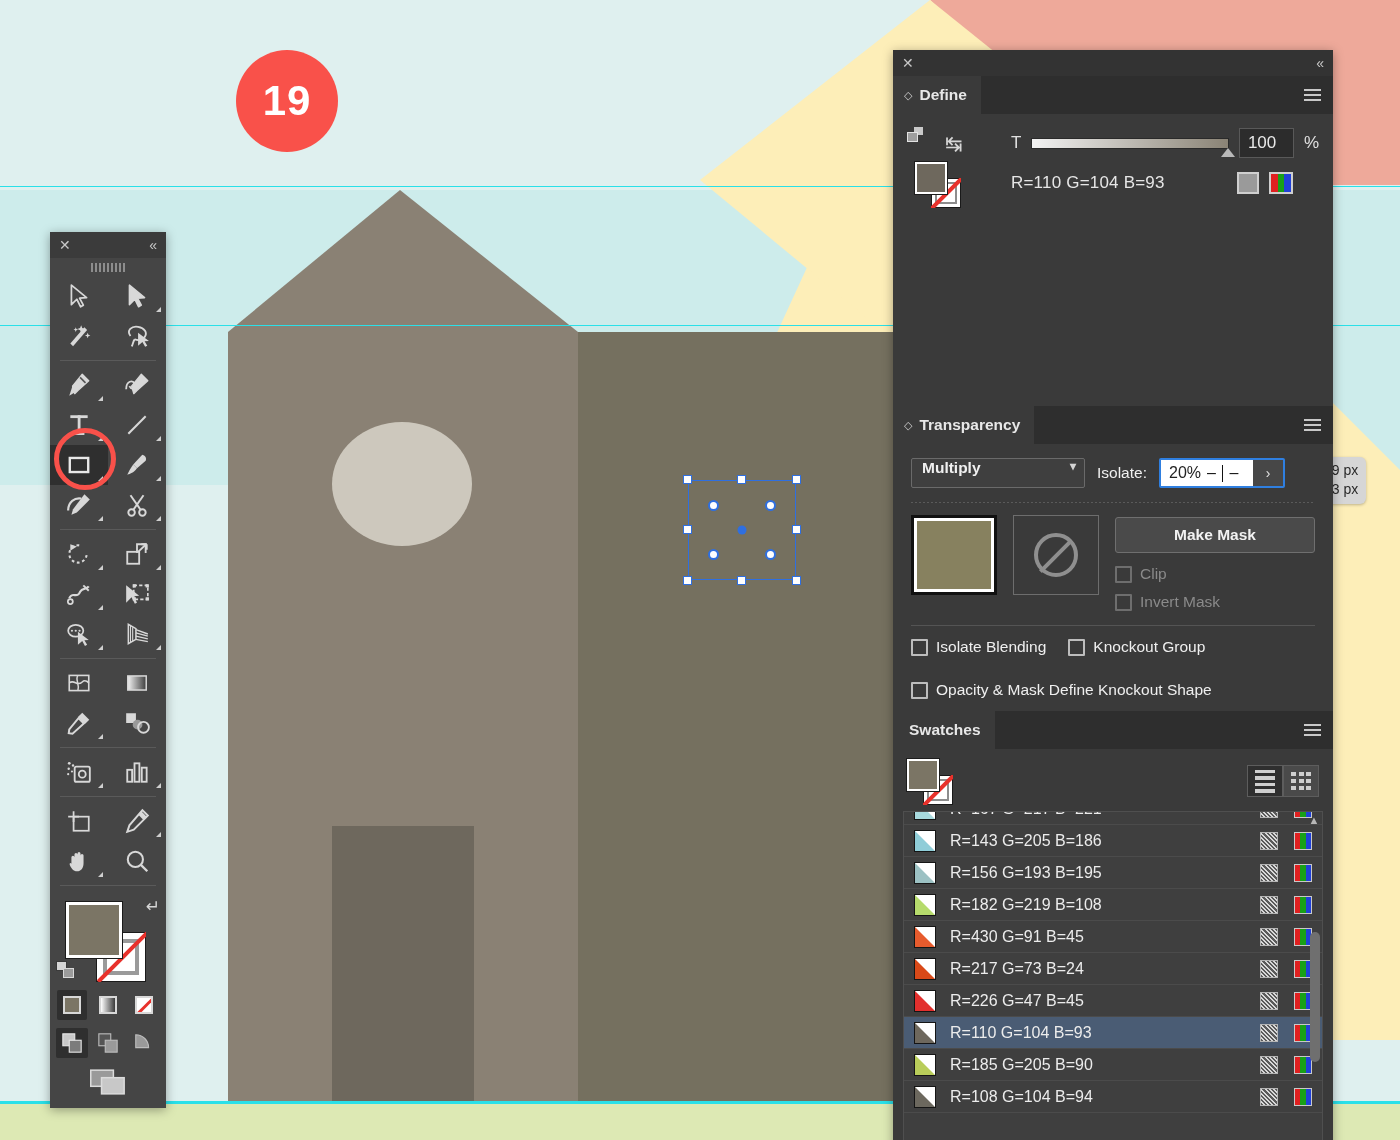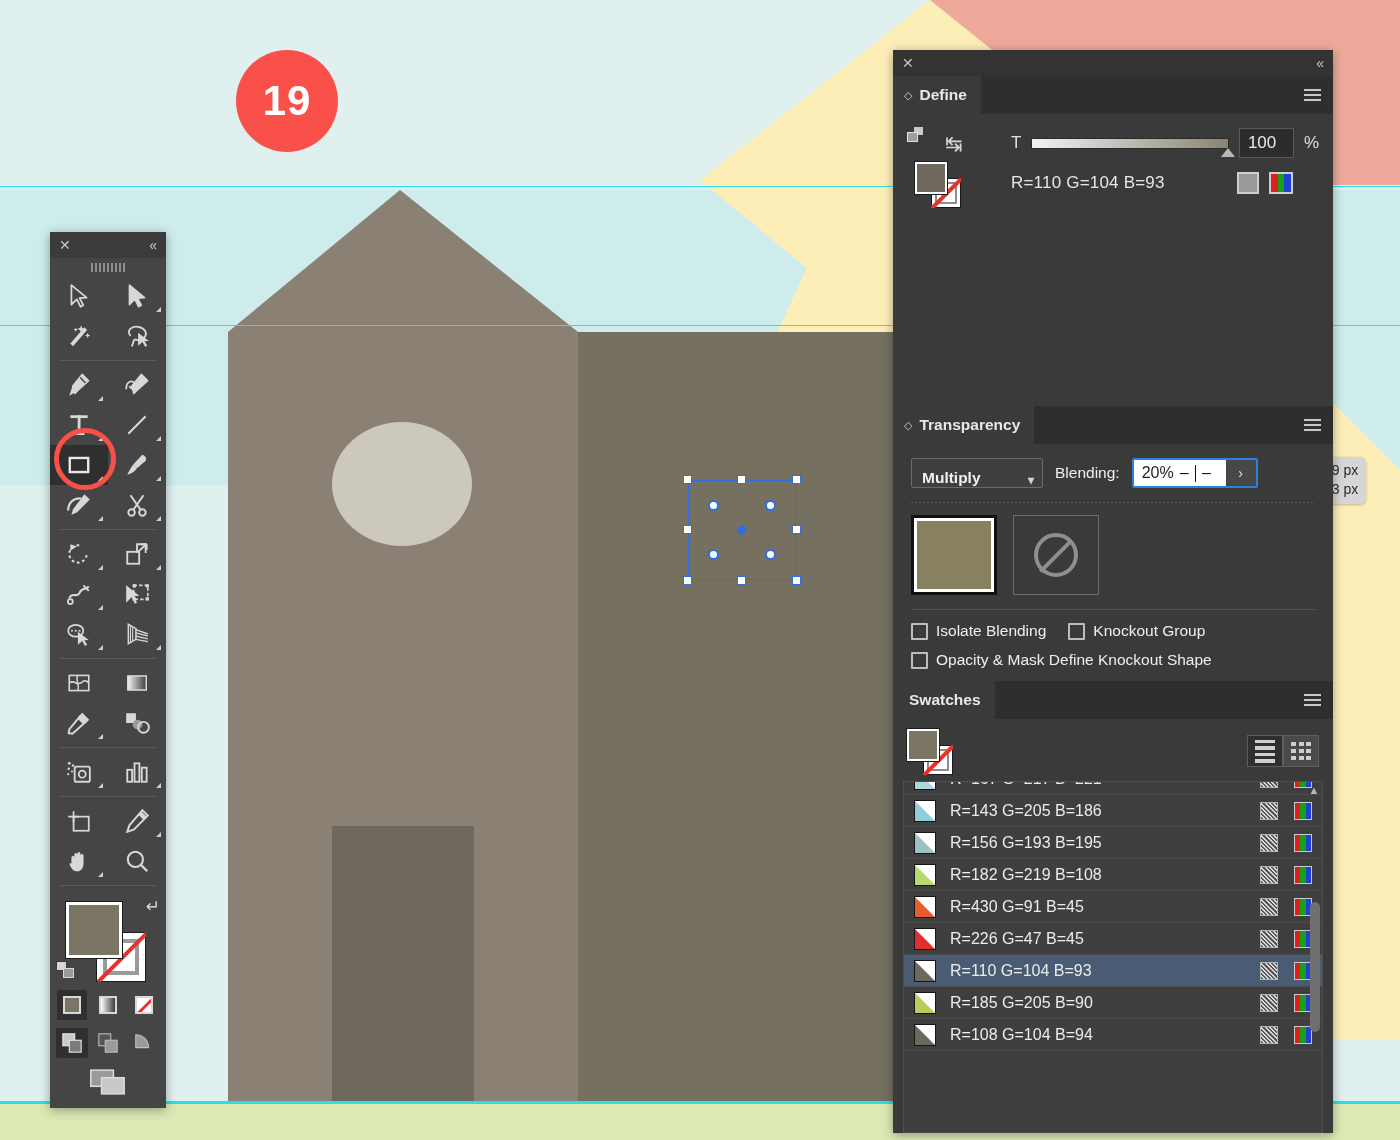--- a/index.html
+++ b/index.html
@@ -148,23 +148,23 @@
   .mini-gray {
     width: 22px; height: 22px; background: #9a9a9a; border: 2px solid #cfcfcf; cursor: pointer;
   }
   .mini-rgb {
     width: 24px; height: 22px; border: 2px solid #cfcfcf; cursor: pointer;
     background: linear-gradient(to right,#e02020 0 33.3%, #18a018 33.3% 66.6%, #2040d8 66.6% 100%);
   }
 
   
   .select-box {
-    width: 132px; height: 30px; background: #3f3f3f;
+    width: 174px; height: 30px; background: #3f3f3f;
     border: 1px solid #6a6a6a; border-radius: 2px;
-    display: flex; align-items: flex-end; justify-content: space-between;
+    display: flex; align-items: flex-start; justify-content: space-between;
     padding: 0 8px 0 10px; color: #f0f0f0; font-size: 15.5px; font-weight: bold;
     cursor: pointer;
   }
   .chev { font-size: 12px; color: #d5d5d5; }
   .opacity-field {
     display: flex; align-items: stretch; height: 30px;
     border: 2px solid #2f7fe0; border-radius: 2px; width: 126px;
   }
   .opacity-val {
     flex: 1; background: #fff; color: #222; font-size: 16px;
@@ -797,56 +797,67 @@
         <i></i>
       </div>
   </div>
 
   <div class="panel-body" style="padding:14px 18px 12px 18px;">
     <div style="display:flex; align-items:center; gap:12px;">
       <div class="select-box">
         <span>Multiply</span>
         <span class="chev">▾</span>
       </div>
-      <span style="color:#f0f0f0; font-size:15.5px;">Blending:</span>
+      <span style="color:#f0f0f0; font-size:15.5px;">Isolate:</span>
       <div class="opacity-field">
         <div class="opacity-val">
           <span>20%</span>
           <span class="op-dash">–</span>
           <span class="op-caret"></span>
           <span class="op-dash">–</span>
         </div>
         <div class="opacity-step">›</div>
       </div>
     </div>
 
     <div class="hr-dot" style="margin:14px 0 12px;"></div>
 
     <div style="display:flex; align-items:flex-start; gap:16px;">
       <div class="thumb-box">
         <div class="thumb-art"></div>
       </div>
       <div class="mask-box">
         <div class="no-sym"></div>
       </div>
+      <div style="flex:1; padding-top:2px;">
+        <button class="btn" style="width:100%;">Make Mask</button>
+        <div class="cbrow" style="margin-top:12px;">
+          <span class="cbox dim"></span>
+          <span class="cblabel dim">Clip</span>
+        </div>
+        <div class="cbrow" style="margin-top:10px;">
+          <span class="cbox dim"></span>
+          <span class="cblabel dim">Invert Mask</span>
+        </div>
+      </div>
     </div>
 
     <div class="hr-solid" style="margin:14px 0 12px;"></div>
 
     <div style="display:flex; gap:22px; align-items:center;">
       <div class="cbrow">
         <span class="cbox"></span>
         <span class="cblabel">Isolate Blending</span>
       </div>
       <div class="cbrow">
         <span class="cbox"></span>
         <span class="cblabel">Knockout Group</span>
       </div>
     </div>
-    <div class="cbrow" style="margin-top:11px;">
+    <div class="cbrow" style="margin-top:25px;">
       <span class="cbox"></span>
       <span class="cblabel">Opacity &amp; Mask Define Knockout Shape</span>
     </div>
   </div>
 
   <div class="panel-tabrow">
     <div class="panel-tab" style="padding-left:16px;">
       <span>Swatches</span>
     </div>
     <div class="panel-menu">
@@ -935,20 +946,30 @@
               <i class="tri" style="color: rgb(231, 91, 45);"></i>
             </div>
             <span class="sw-name">R=430 G=91 B=45</span>
             <div class="sw-icons">
               <span class="sw-dots"></span>
               <span class="sw-rgbicon"></span>
             </div>
           </div>
           <div class="sw-row">
             <div class="sw-chip">
+              <i class="tri" style="color: rgb(217, 73, 24);"></i>
+            </div>
+            <span class="sw-name">R=217 G=73 B=24</span>
+            <div class="sw-icons">
+              <span class="sw-dots"></span>
+              <span class="sw-rgbicon"></span>
+            </div>
+          </div>
+          <div class="sw-row">
+            <div class="sw-chip">
               <i class="tri" style="color: rgb(226, 47, 45);"></i>
             </div>
             <span class="sw-name">R=226 G=47 B=45</span>
             <div class="sw-icons">
               <span class="sw-dots"></span>
               <span class="sw-rgbicon"></span>
             </div>
           </div>
           <div class="sw-row selected">
             <div class="sw-chip">

